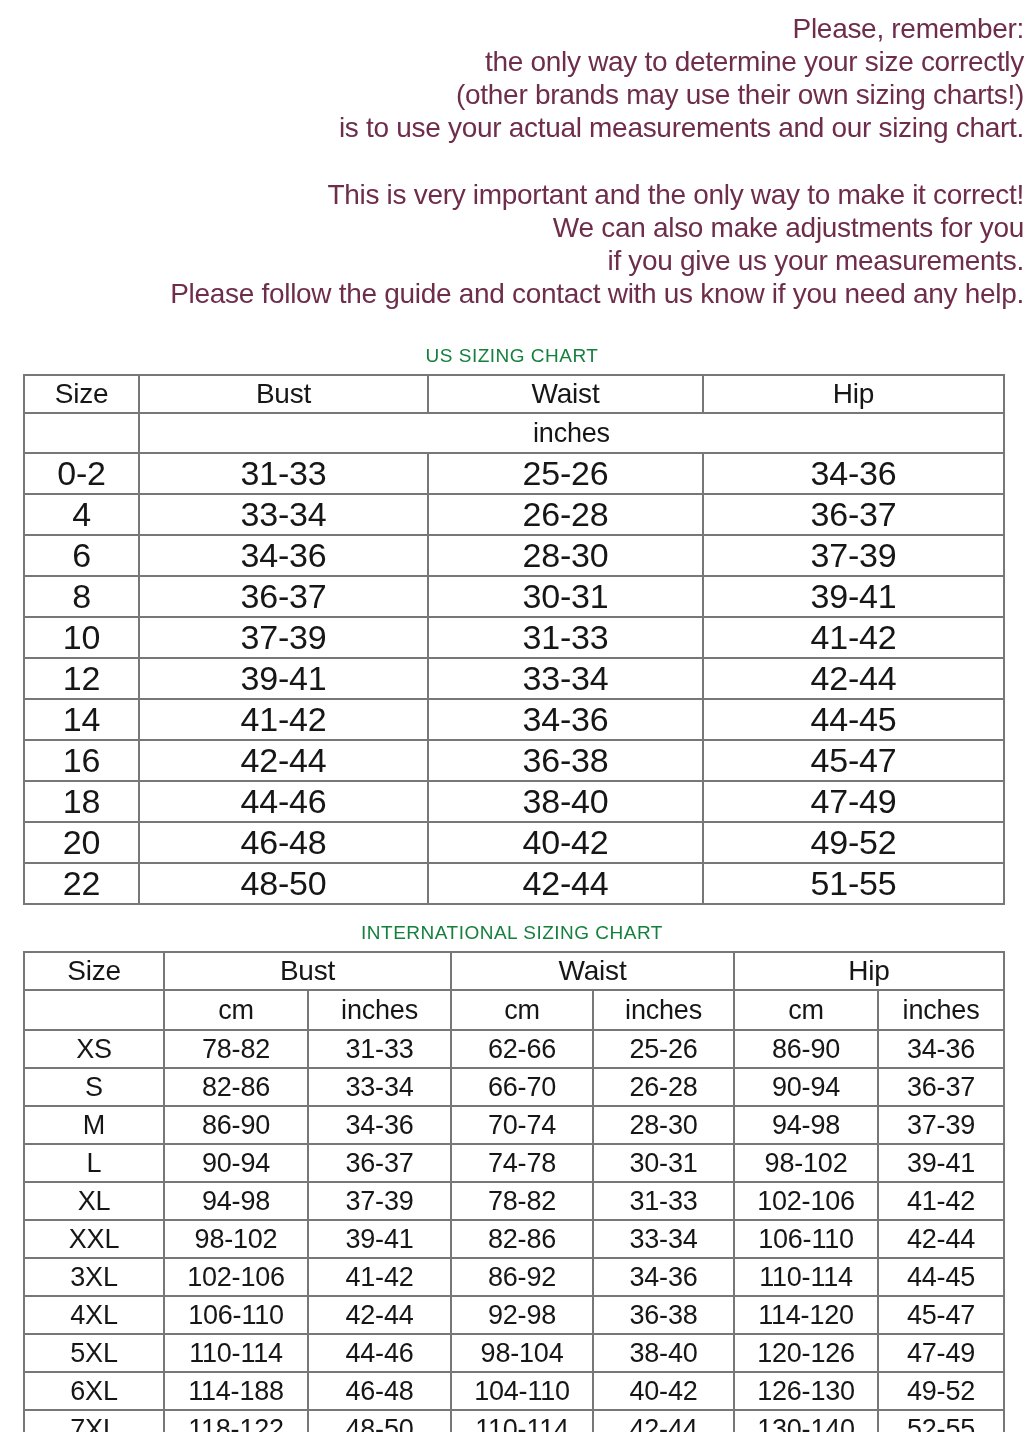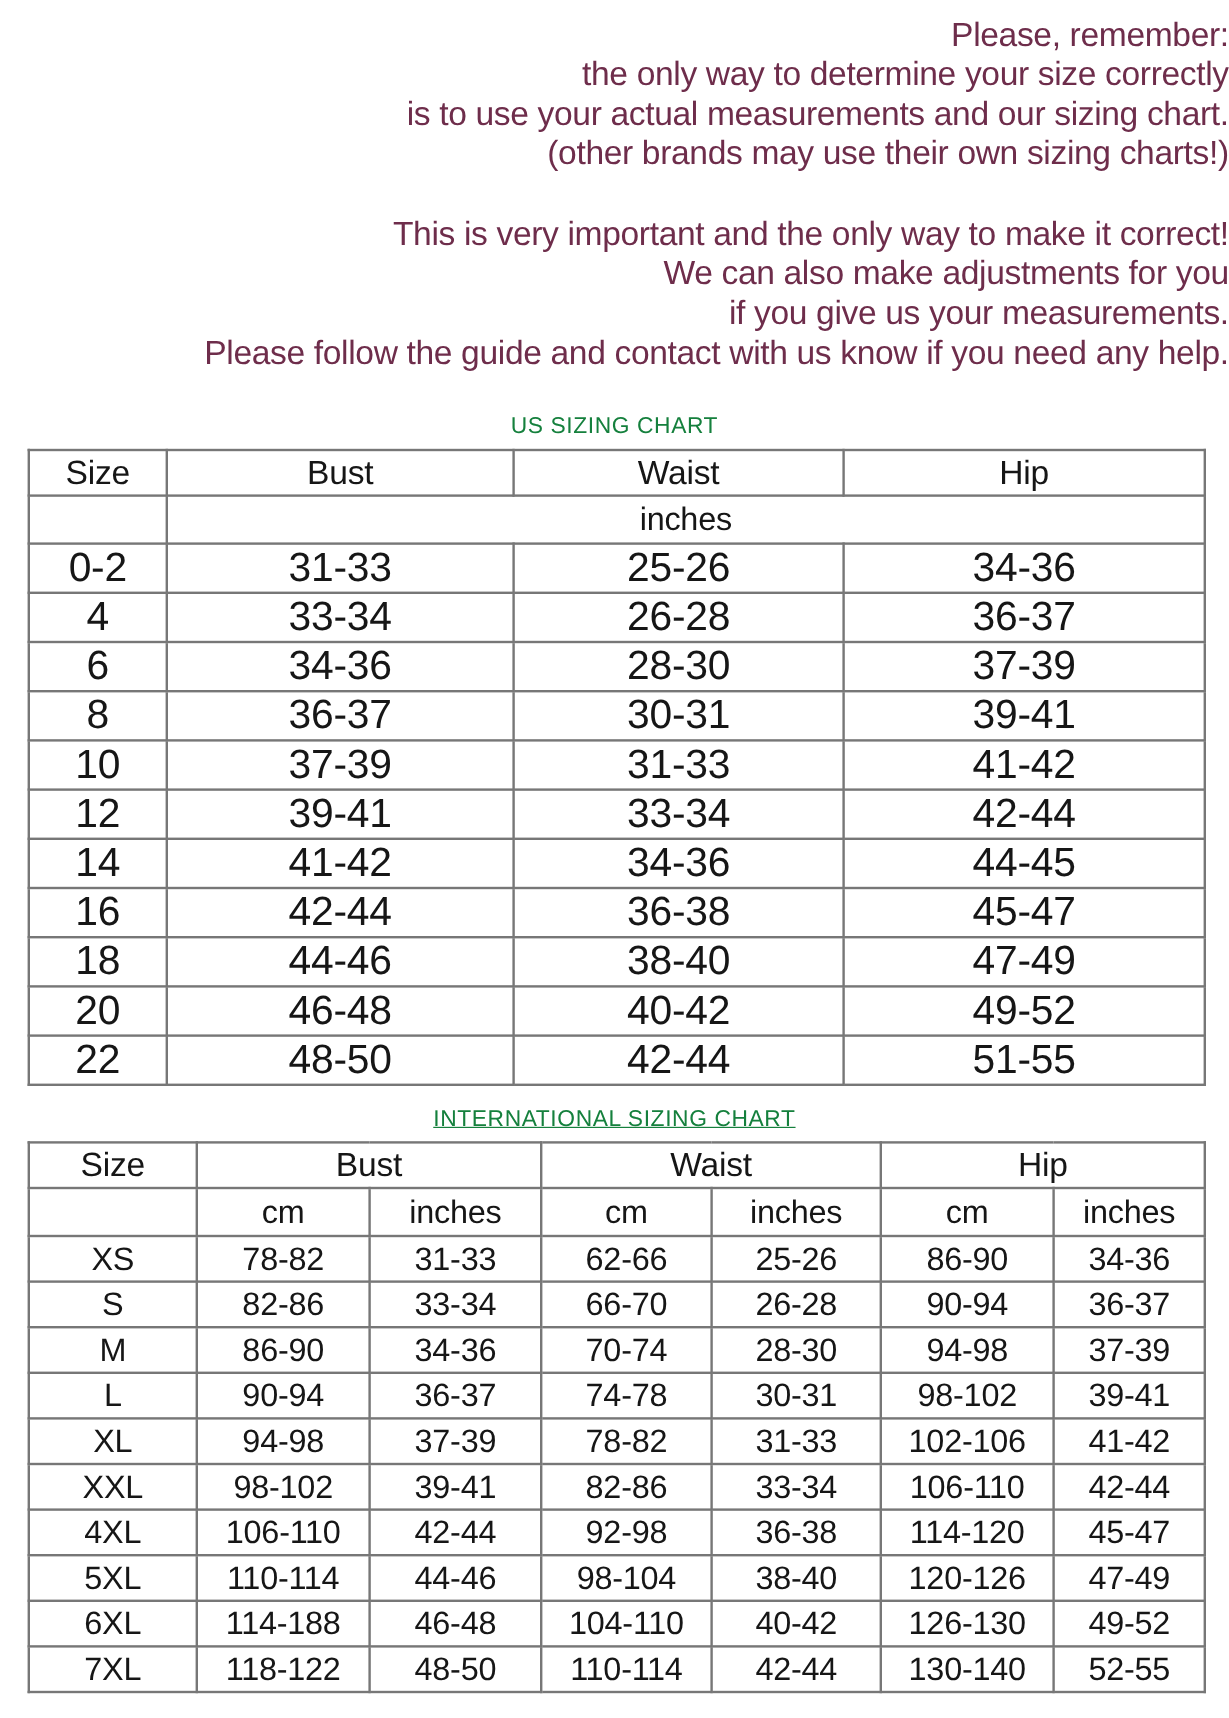--- a/index.html
+++ b/index.html
@@ -35,21 +35,21 @@
   
   .chart-title {
     margin: 31px 0 3px 0;
     text-align: center;
     font-size: 19px;
     line-height: 30px;
     font-weight: normal;
     color: #15803d;
     letter-spacing: 0.5px;
   }
-  .chart-title.intl { margin-top: 13px; text-decoration: underline; }
+  .chart-title.intl { margin-top: 13px; }
 
   
   table.chart {
     margin-left: 23px;
     width: 980px;
     border-collapse: collapse;
     table-layout: fixed;
     color: #161616;
   }
   table.chart th,
@@ -79,22 +79,22 @@
   }
 </style>
 </head>
 <body>
 
 <main>
 
   <section class="intro">
     <p>Please, remember:</p>
     <p>the only way to determine your size correctly</p>
+    <p>(other brands may use their own sizing charts!)</p>
     <p>is to use your actual measurements and our sizing chart.</p>
-    <p>(other brands may use their own sizing charts!)</p>
     <div class="para-gap"></div>
     <p>This is very important and the only way to make it correct!</p>
     <p>We can also make adjustments for you</p>
     <p>if you give us your measurements.</p>
     <p>Please follow the guide and contact with us know if you need any help.</p>
   </section>
 
   <h2 class="chart-title">US SIZING CHART</h2>
 
   <table class="chart us">
@@ -264,20 +264,29 @@
         <tr>
           <td>XXL</td>
           <td>98-102</td>
           <td>39-41</td>
           <td>82-86</td>
           <td>33-34</td>
           <td>106-110</td>
           <td>42-44</td>
         </tr>
         <tr>
+          <td>3XL</td>
+          <td>102-106</td>
+          <td>41-42</td>
+          <td>86-92</td>
+          <td>34-36</td>
+          <td>110-114</td>
+          <td>44-45</td>
+        </tr>
+        <tr>
           <td>4XL</td>
           <td>106-110</td>
           <td>42-44</td>
           <td>92-98</td>
           <td>36-38</td>
           <td>114-120</td>
           <td>45-47</td>
         </tr>
         <tr>
           <td>5XL</td>

